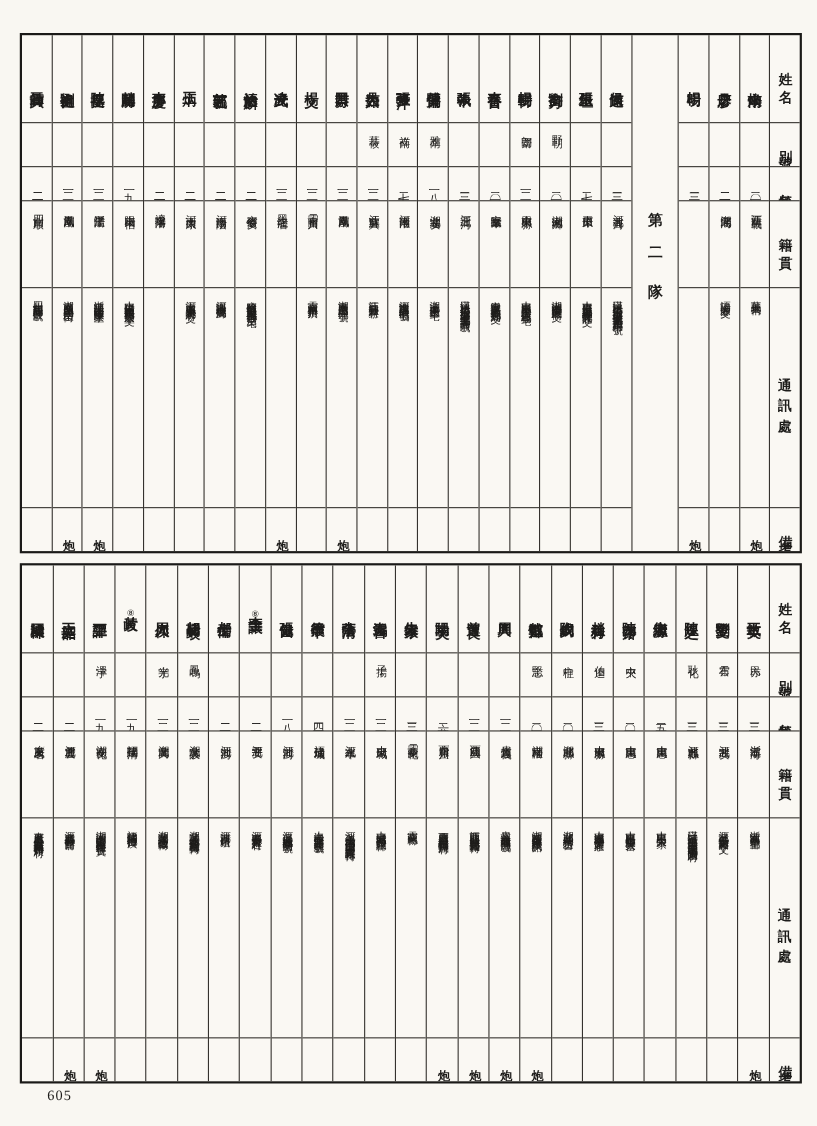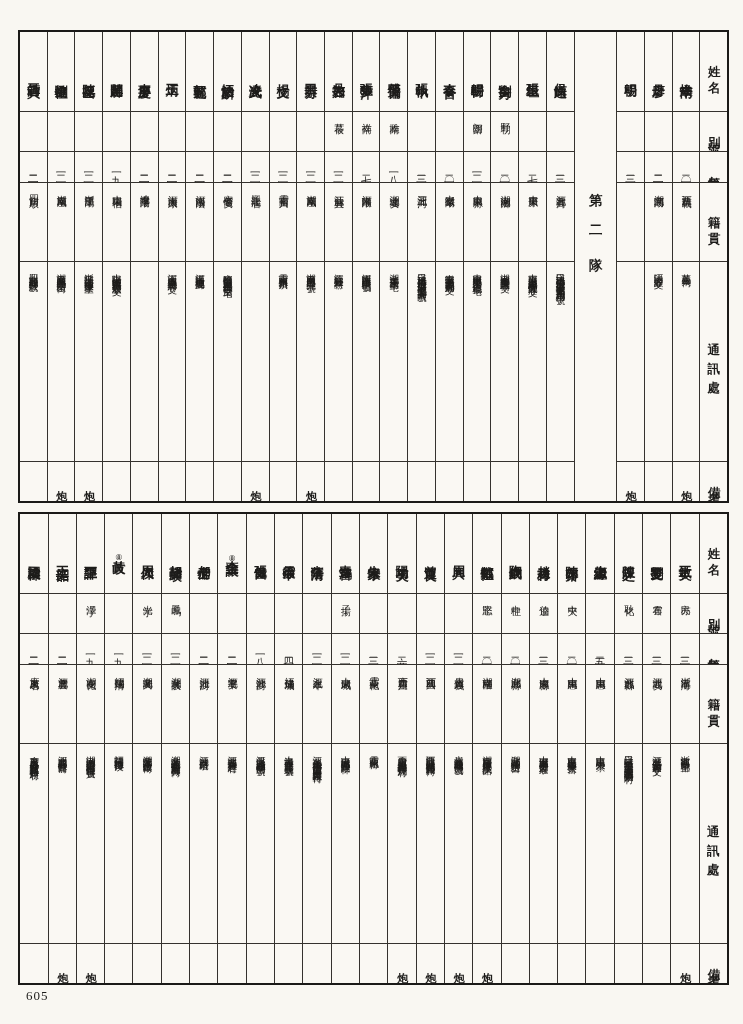--- a/index.html
+++ b/index.html
@@ -38,21 +38,21 @@
   .c-origin .vt{font-size:10px;}
   .c-addr{height:200px;padding-top:4px;}
   .c-addr .vt{font-size:9.5px;max-height:192px;line-height:1.12;}
   .c-rem{flex:1;align-items:center;}
   .c-rem .vt{font-size:11px;font-weight:600;}
   .col-head .cell{align-items:center;justify-content:center;padding-top:0;}
   .col-head .vt{font-size:12.5px;font-weight:600;}
   .cell-sec{flex:1;display:flex;justify-content:center;box-sizing:border-box;}
   .sec-vt{writing-mode:vertical-rl;text-orientation:upright;padding-top:150px;
     letter-spacing:2.4em;font-size:13.5px;font-weight:600;}
-  .page-number{position:absolute;left:26px;top:988px;font-size:13px;letter-spacing:1px;}
+  .page-number{position:absolute;left:43px;top:988px;font-size:13px;letter-spacing:1px;}
 </style>
 </head>
 <body>
 
 <div class="sheet">
   <div class="rtable" id="table-top">
       <div class="col col-head">
         <div class="cell c-name">
           <span class="vt" style="letter-spacing: 1.3em;">姓名</span>
         </div>

